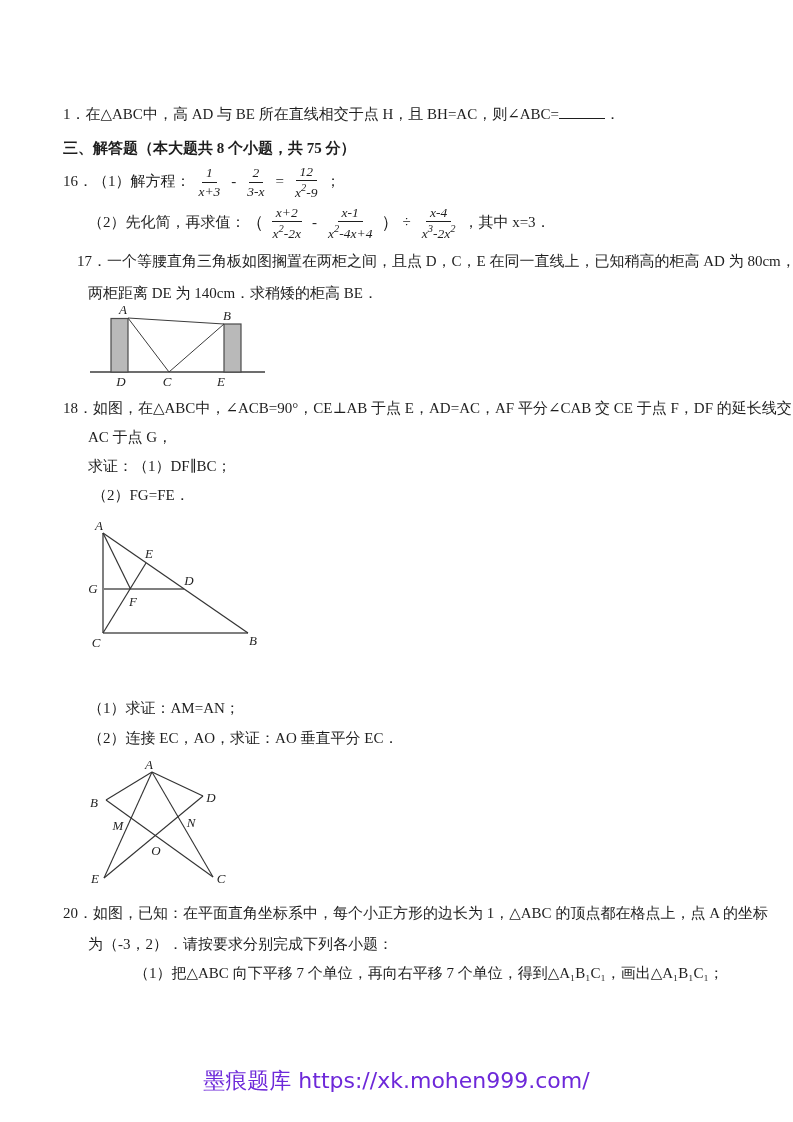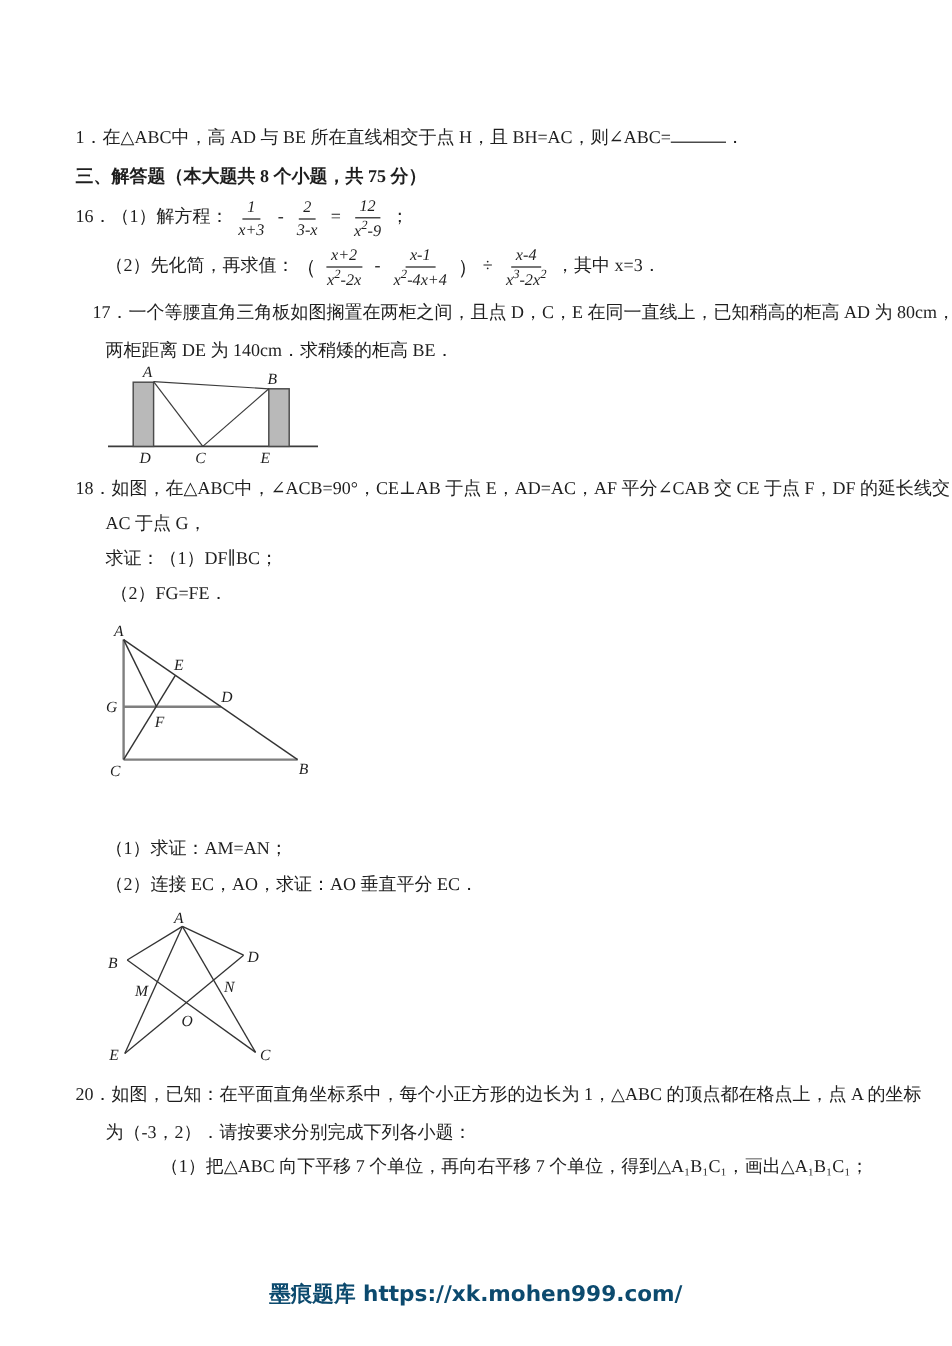--- a/index.html
+++ b/index.html
@@ -31,23 +31,22 @@
   .frac sup{font-size:0.78em;}
   .op{margin:0 3px;}
   .paren{font-size:17px;margin:0 1px;}
   .fig{position:absolute;}
   .fig text{
     font-family:"Liberation Serif","DejaVu Serif",serif;
     font-style:italic;font-size:13px;fill:#1e1e1e;
   }
   .footer{
     position:absolute;left:0;top:1066px;width:793px;
-    text-align:center;color:#0c4a6e;font-size:18px;
+    text-align:center;color:#6d28d9;font-size:22px;
     font-family:"DejaVu Sans","Liberation Sans",sans-serif;
-    font-weight:bold;
   }
 </style>
 </head>
 <body>
 
 <div class="page">
 
   <div class="line" style="left:63px;top:103px;">
     <span>1．在△ABC中，高 AD 与 BE 所在直线相交于点 H，且 BH=AC，则∠ABC=</span><span class="blank"></span><span>．</span>
   </div>

